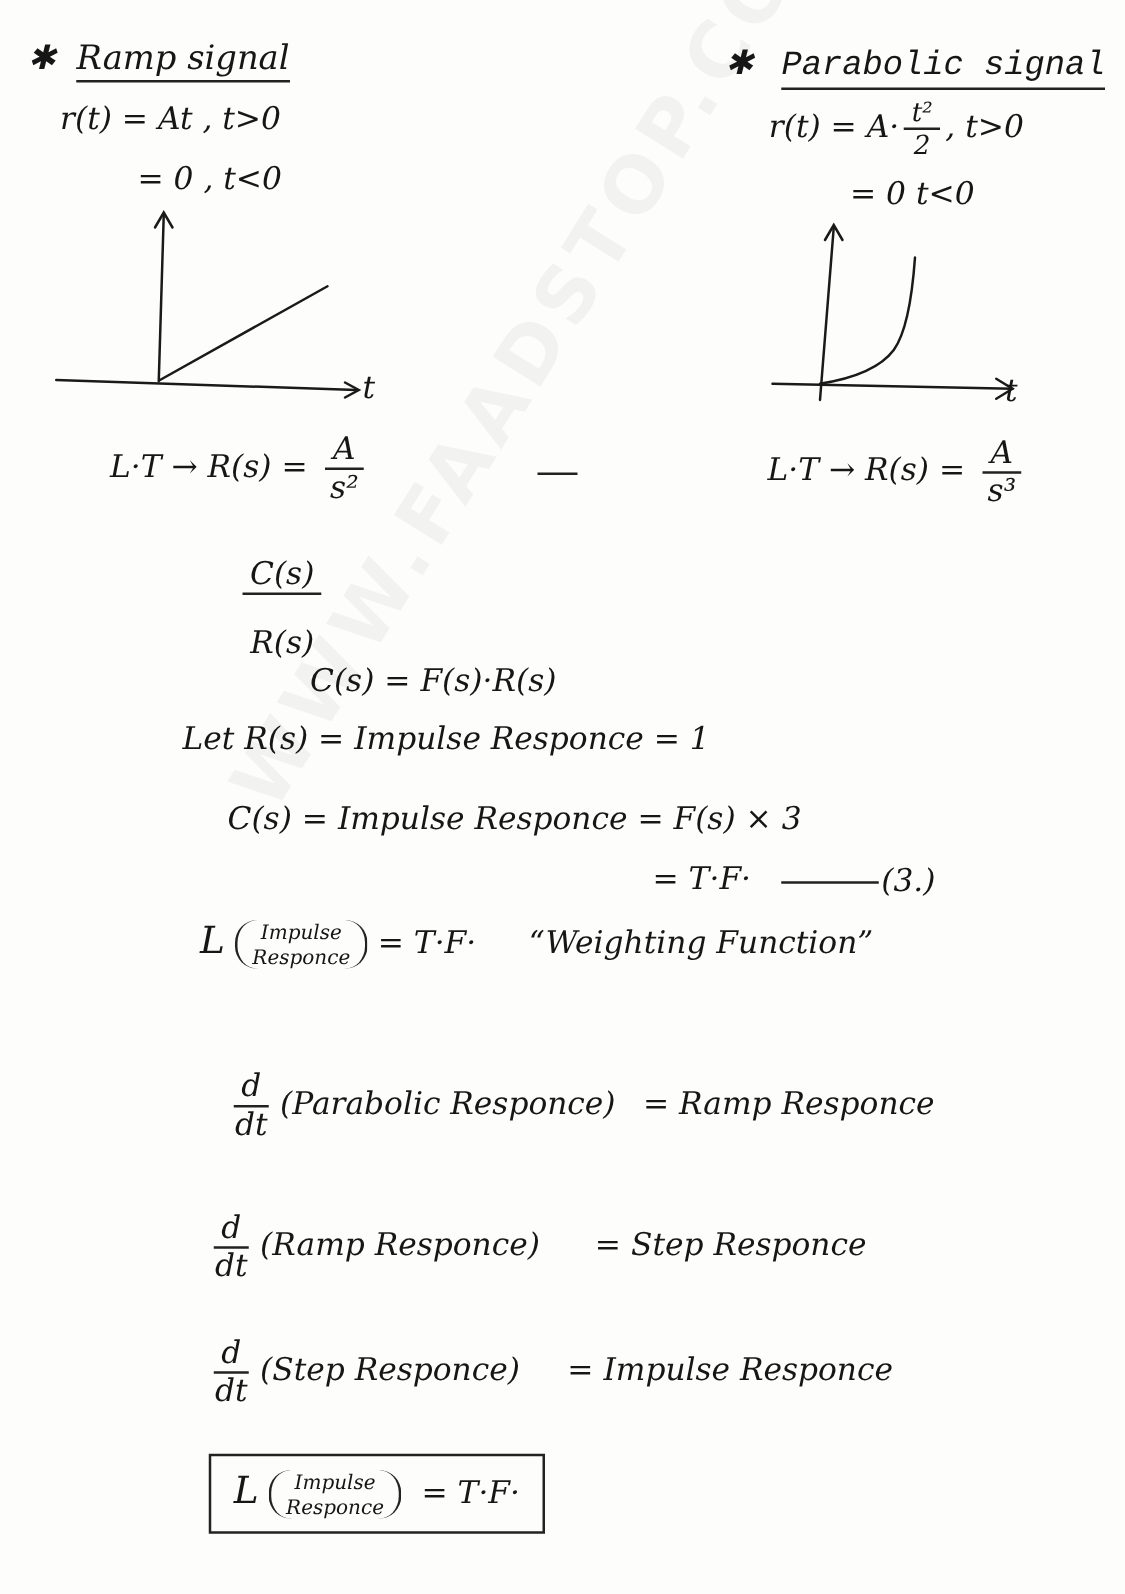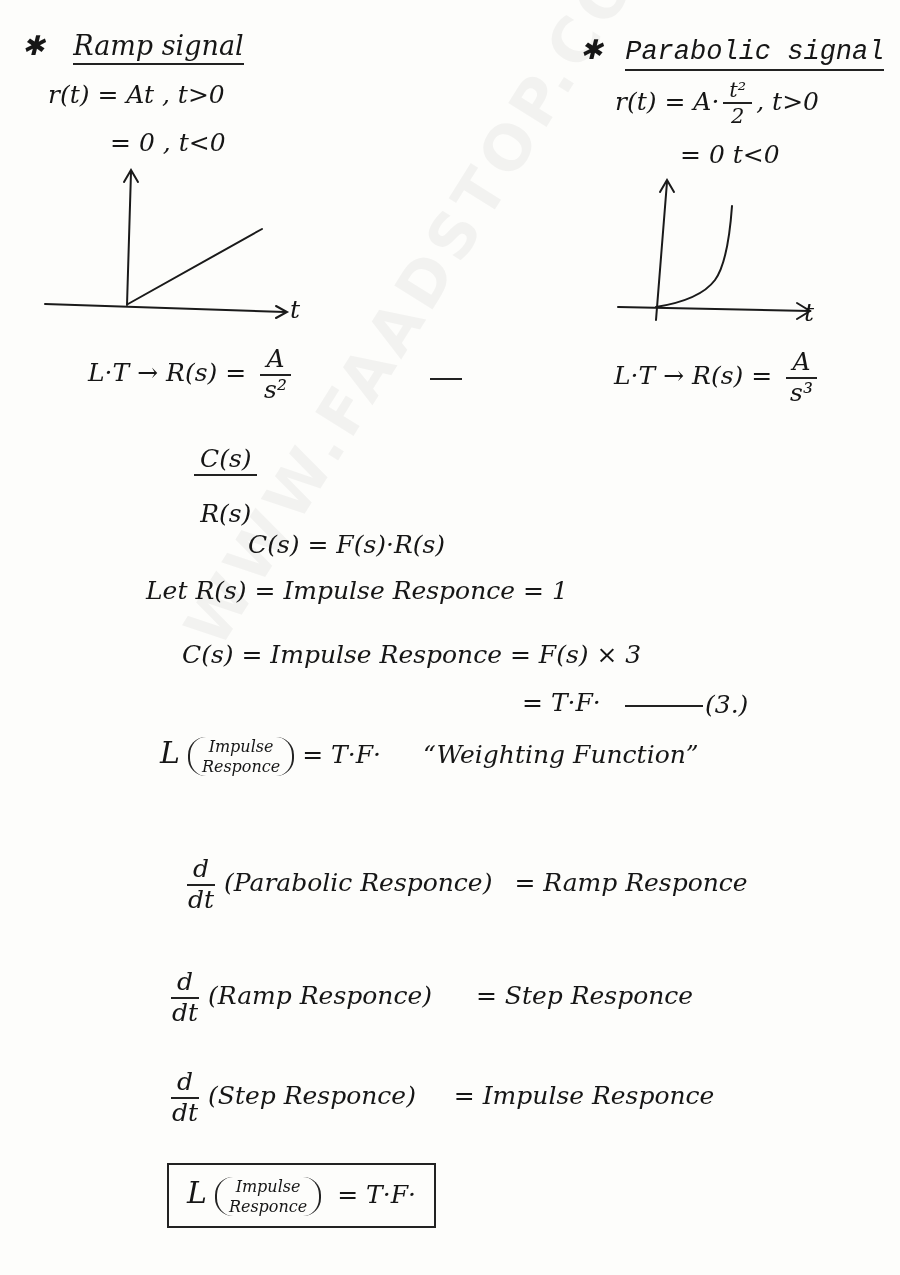--- a/index.html
+++ b/index.html
@@ -25,21 +25,21 @@
   }
   svg { position: absolute; overflow: visible; }
 </style>
 </head>
 <body>
 
 <div class="watermark">WWW.FAADSTOP.COM</div>
 
 <div class="abs hw title" style="left:22px; top:30px;">
   <span>✱</span>
-  <span class="underline" style="margin-left:20px;">Ramp signal</span>
+  <span class="underline" style="margin-left:8px;">Ramp signal</span>
 </div>
 <div class="abs hw" style="left:48px; top:80px;">r(t) = At , t&gt;0</div>
 <div class="abs hw" style="left:110px; top:128px;">= 0 , t&lt;0</div>
 
 <svg style="left:0;top:0;" width="900" height="1275">
   <g stroke="#1a1a1a" stroke-width="2" fill="none" stroke-linecap="round">
     <line x1="127" y1="305" x2="131" y2="172"></line>
     <polyline points="124,182 131,170 138,182"></polyline>
     <line x1="45" y1="304" x2="285" y2="312"></line>
     <polyline points="276,306 287,312 276,318"></polyline>

